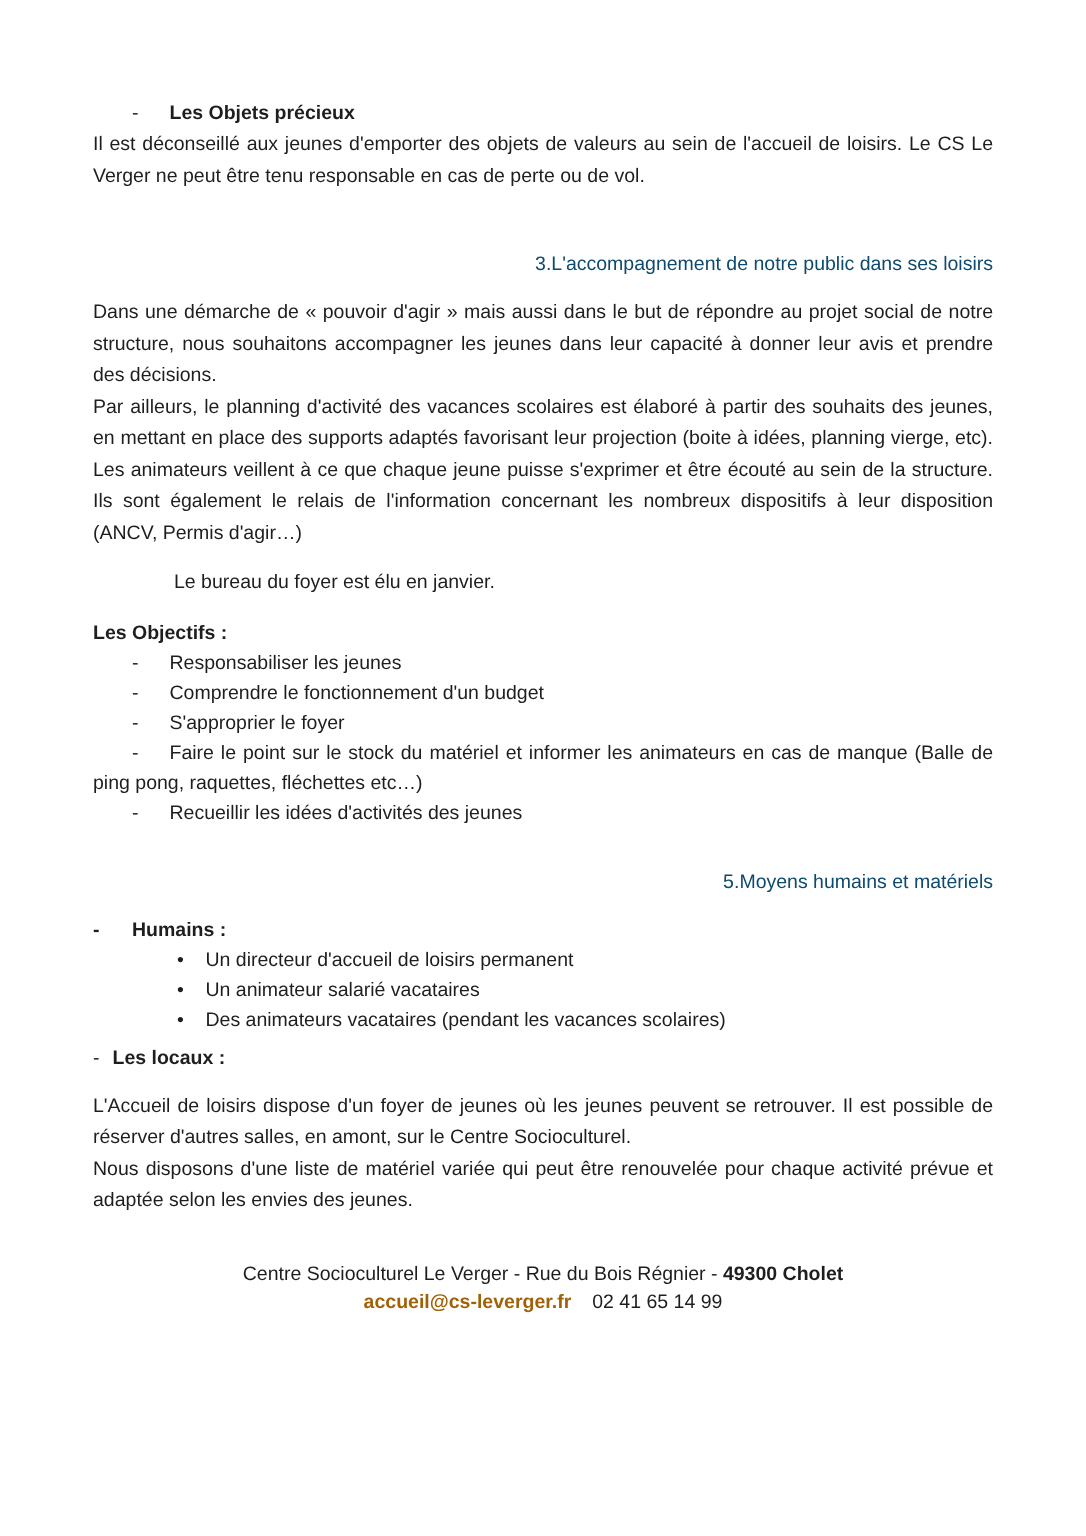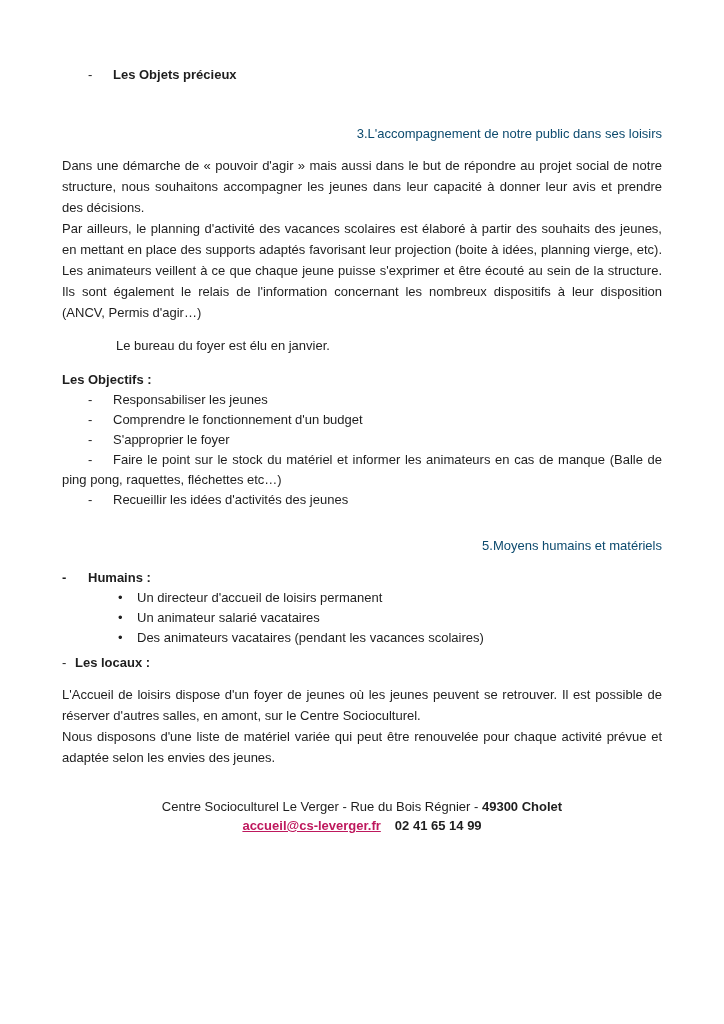--- a/index.html
+++ b/index.html
@@ -51,35 +51,35 @@
   .mt-hum { margin-top: 11px; }
   .mt-loc { margin-top: 4px; }
   .mt-lp  { margin-top: 11px; }
   .mt-mat { margin-top: 3px; }
   .footer {
     margin-top: 29px;
     text-align: center;
     line-height: 19px;
   }
   .link {
-    color: #be185d;
+    color: #a16207;
     font-weight: 700;
-    text-decoration: underline;
     cursor: pointer;
   }
-  .phone { font-weight: 700; margin-left: 14px; }
+  .phone { font-weight: 400; margin-left: 14px; }
 </style>
 </head>
 <body>
 
 <div class="page">
 
   <div>
     <span class="sp sp-dash1">-</span><span class="b">Les Objets précieux</span>
   </div>
+  <div class="just">Il est déconseillé aux jeunes d'emporter des objets de valeurs au sein de l'accueil de loisirs. Le CS Le Verger ne peut être tenu responsable en cas de perte ou de vol.</div>
 
   <div class="heading mt-h3">
     <span class="h-num">3.</span><span>L'accompagnement de notre public dans ses loisirs</span>
   </div>
   <div class="just mt-p1">Dans une démarche de « pouvoir d'agir » mais aussi dans le but de répondre au projet social de notre structure, nous souhaitons accompagner les jeunes dans leur capacité à donner leur avis et prendre des décisions.</div>
   <div class="just">Par ailleurs, le planning d'activité des vacances scolaires est élaboré à partir des souhaits des jeunes, en mettant en place des supports adaptés favorisant leur projection (boite à idées, planning vierge, etc). Les animateurs veillent à ce que chaque jeune puisse s'exprimer et être écouté au sein de la structure.  Ils sont également le relais de l'information concernant les nombreux dispositifs à leur disposition (ANCV, Permis d'agir…)</div>
 
   <div class="intro mt-int">Le bureau du foyer est élu en janvier.</div>
 
   <div class="b mt-obj">Les Objectifs :</div>

